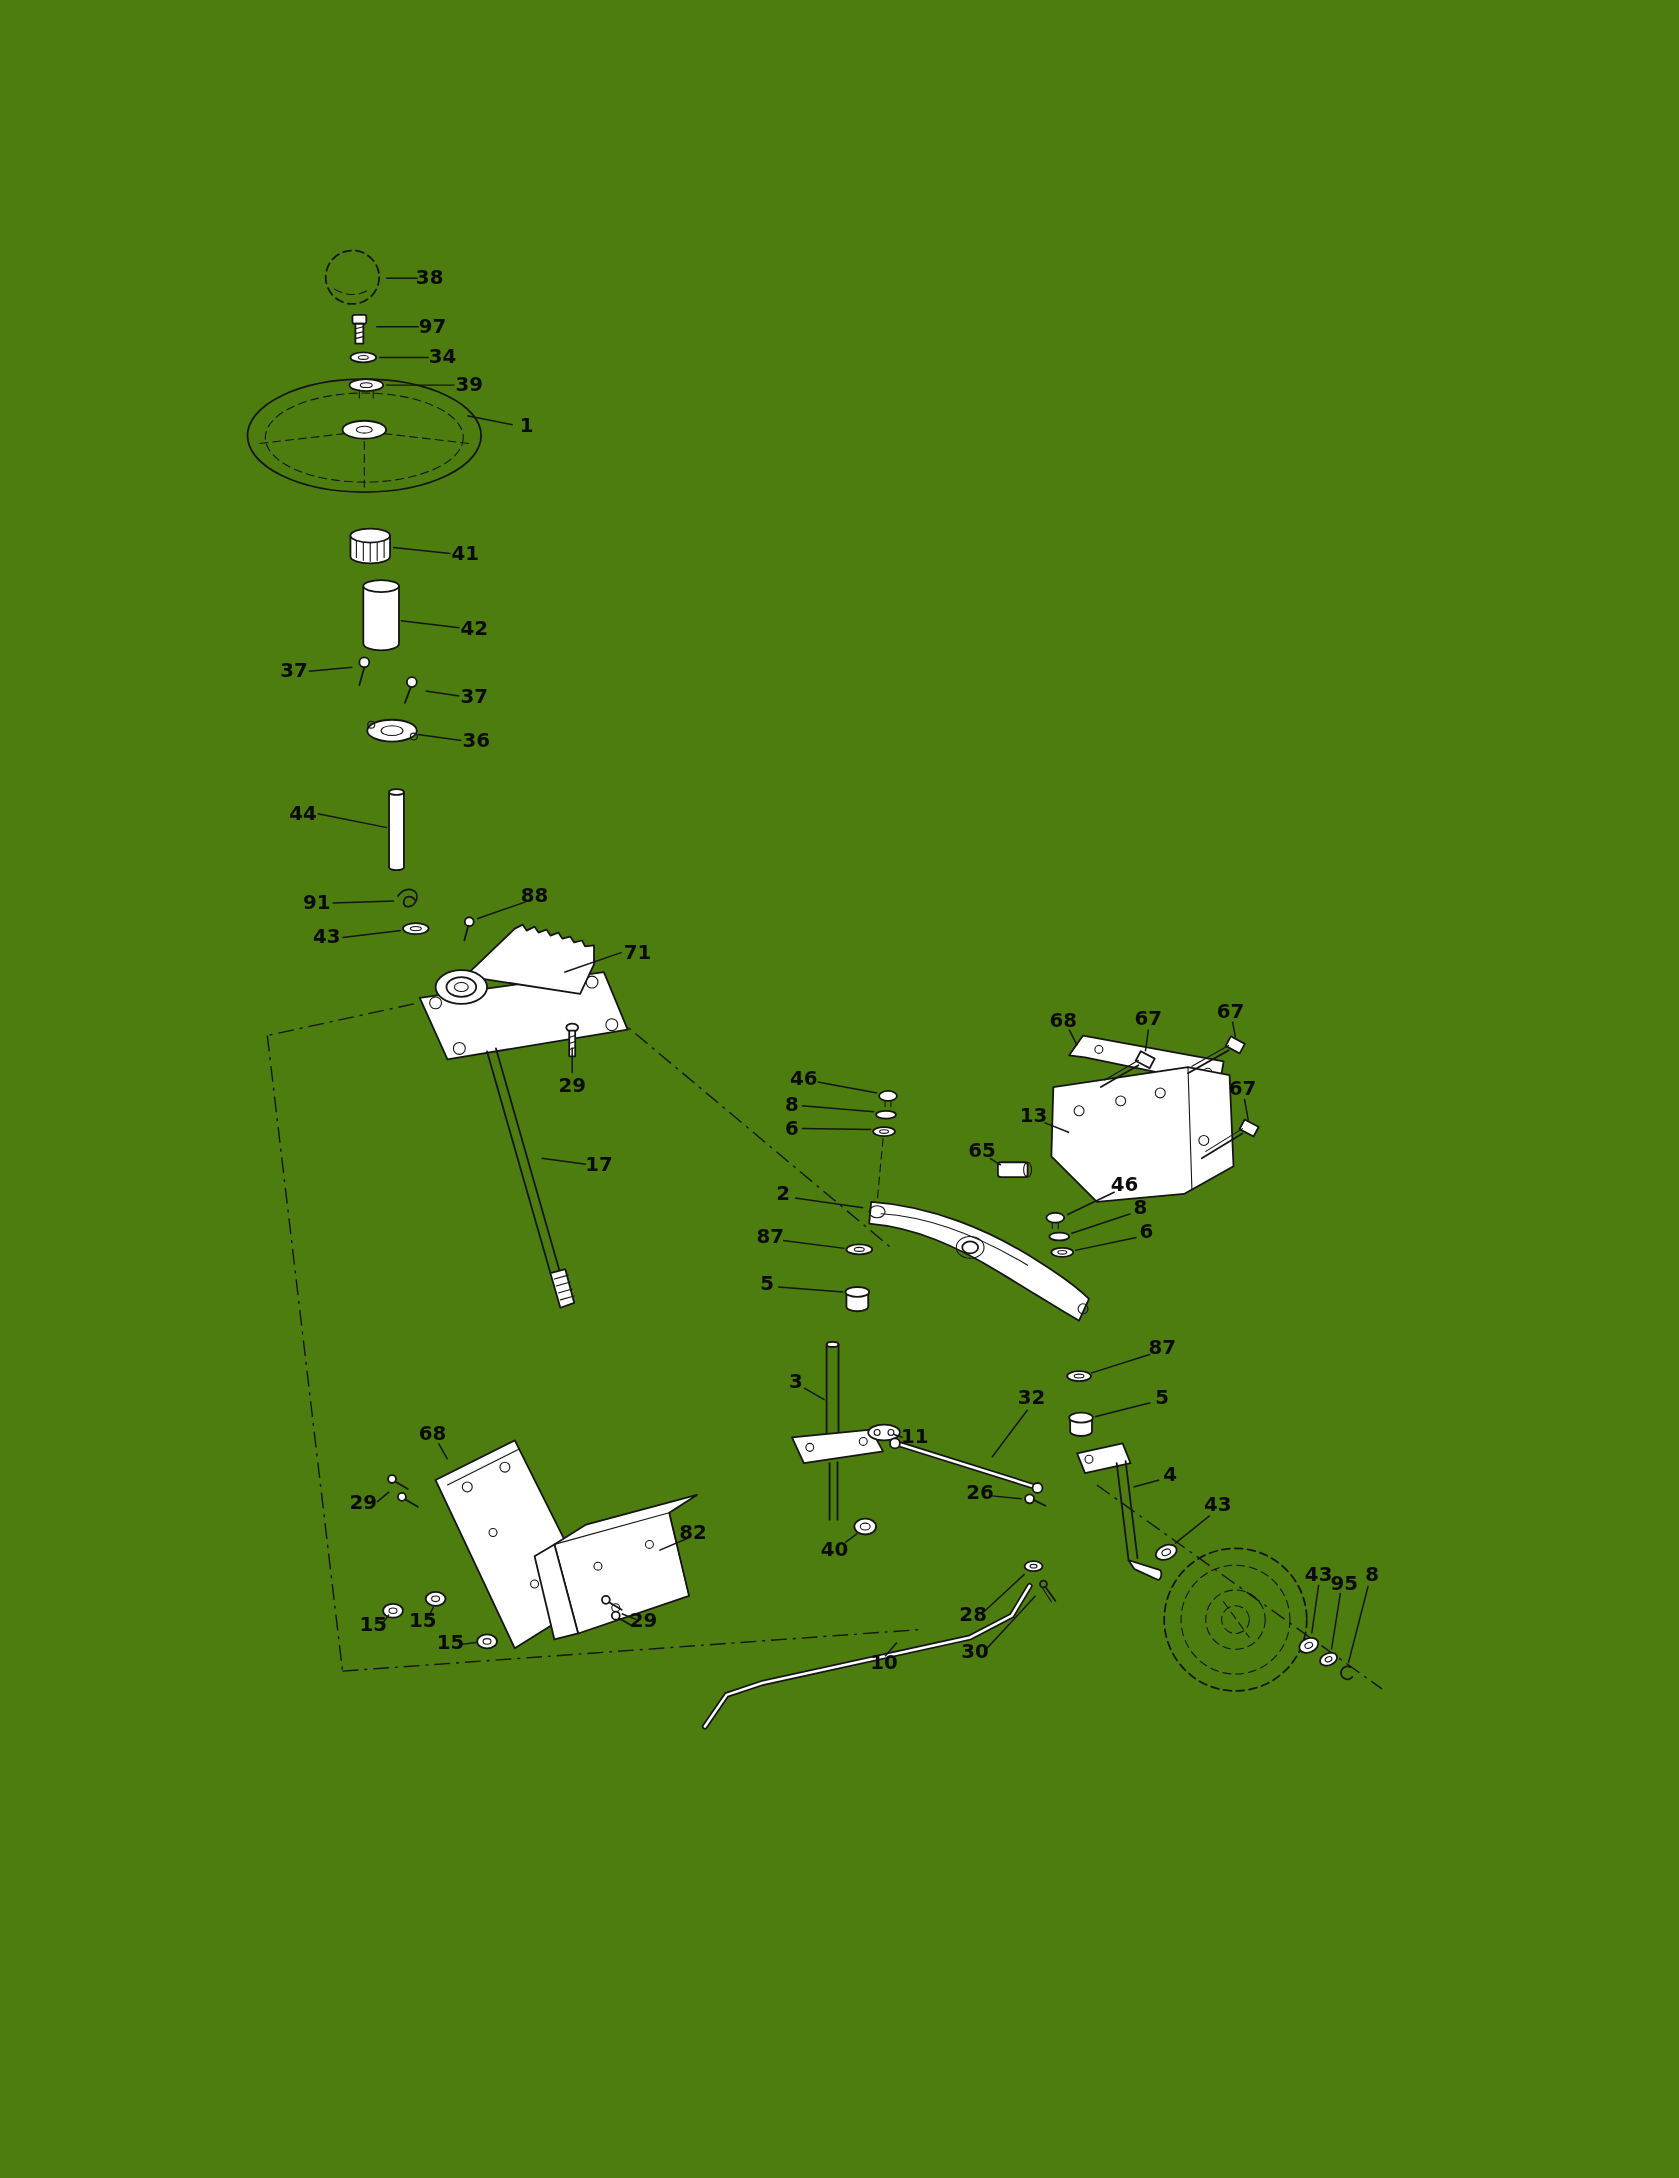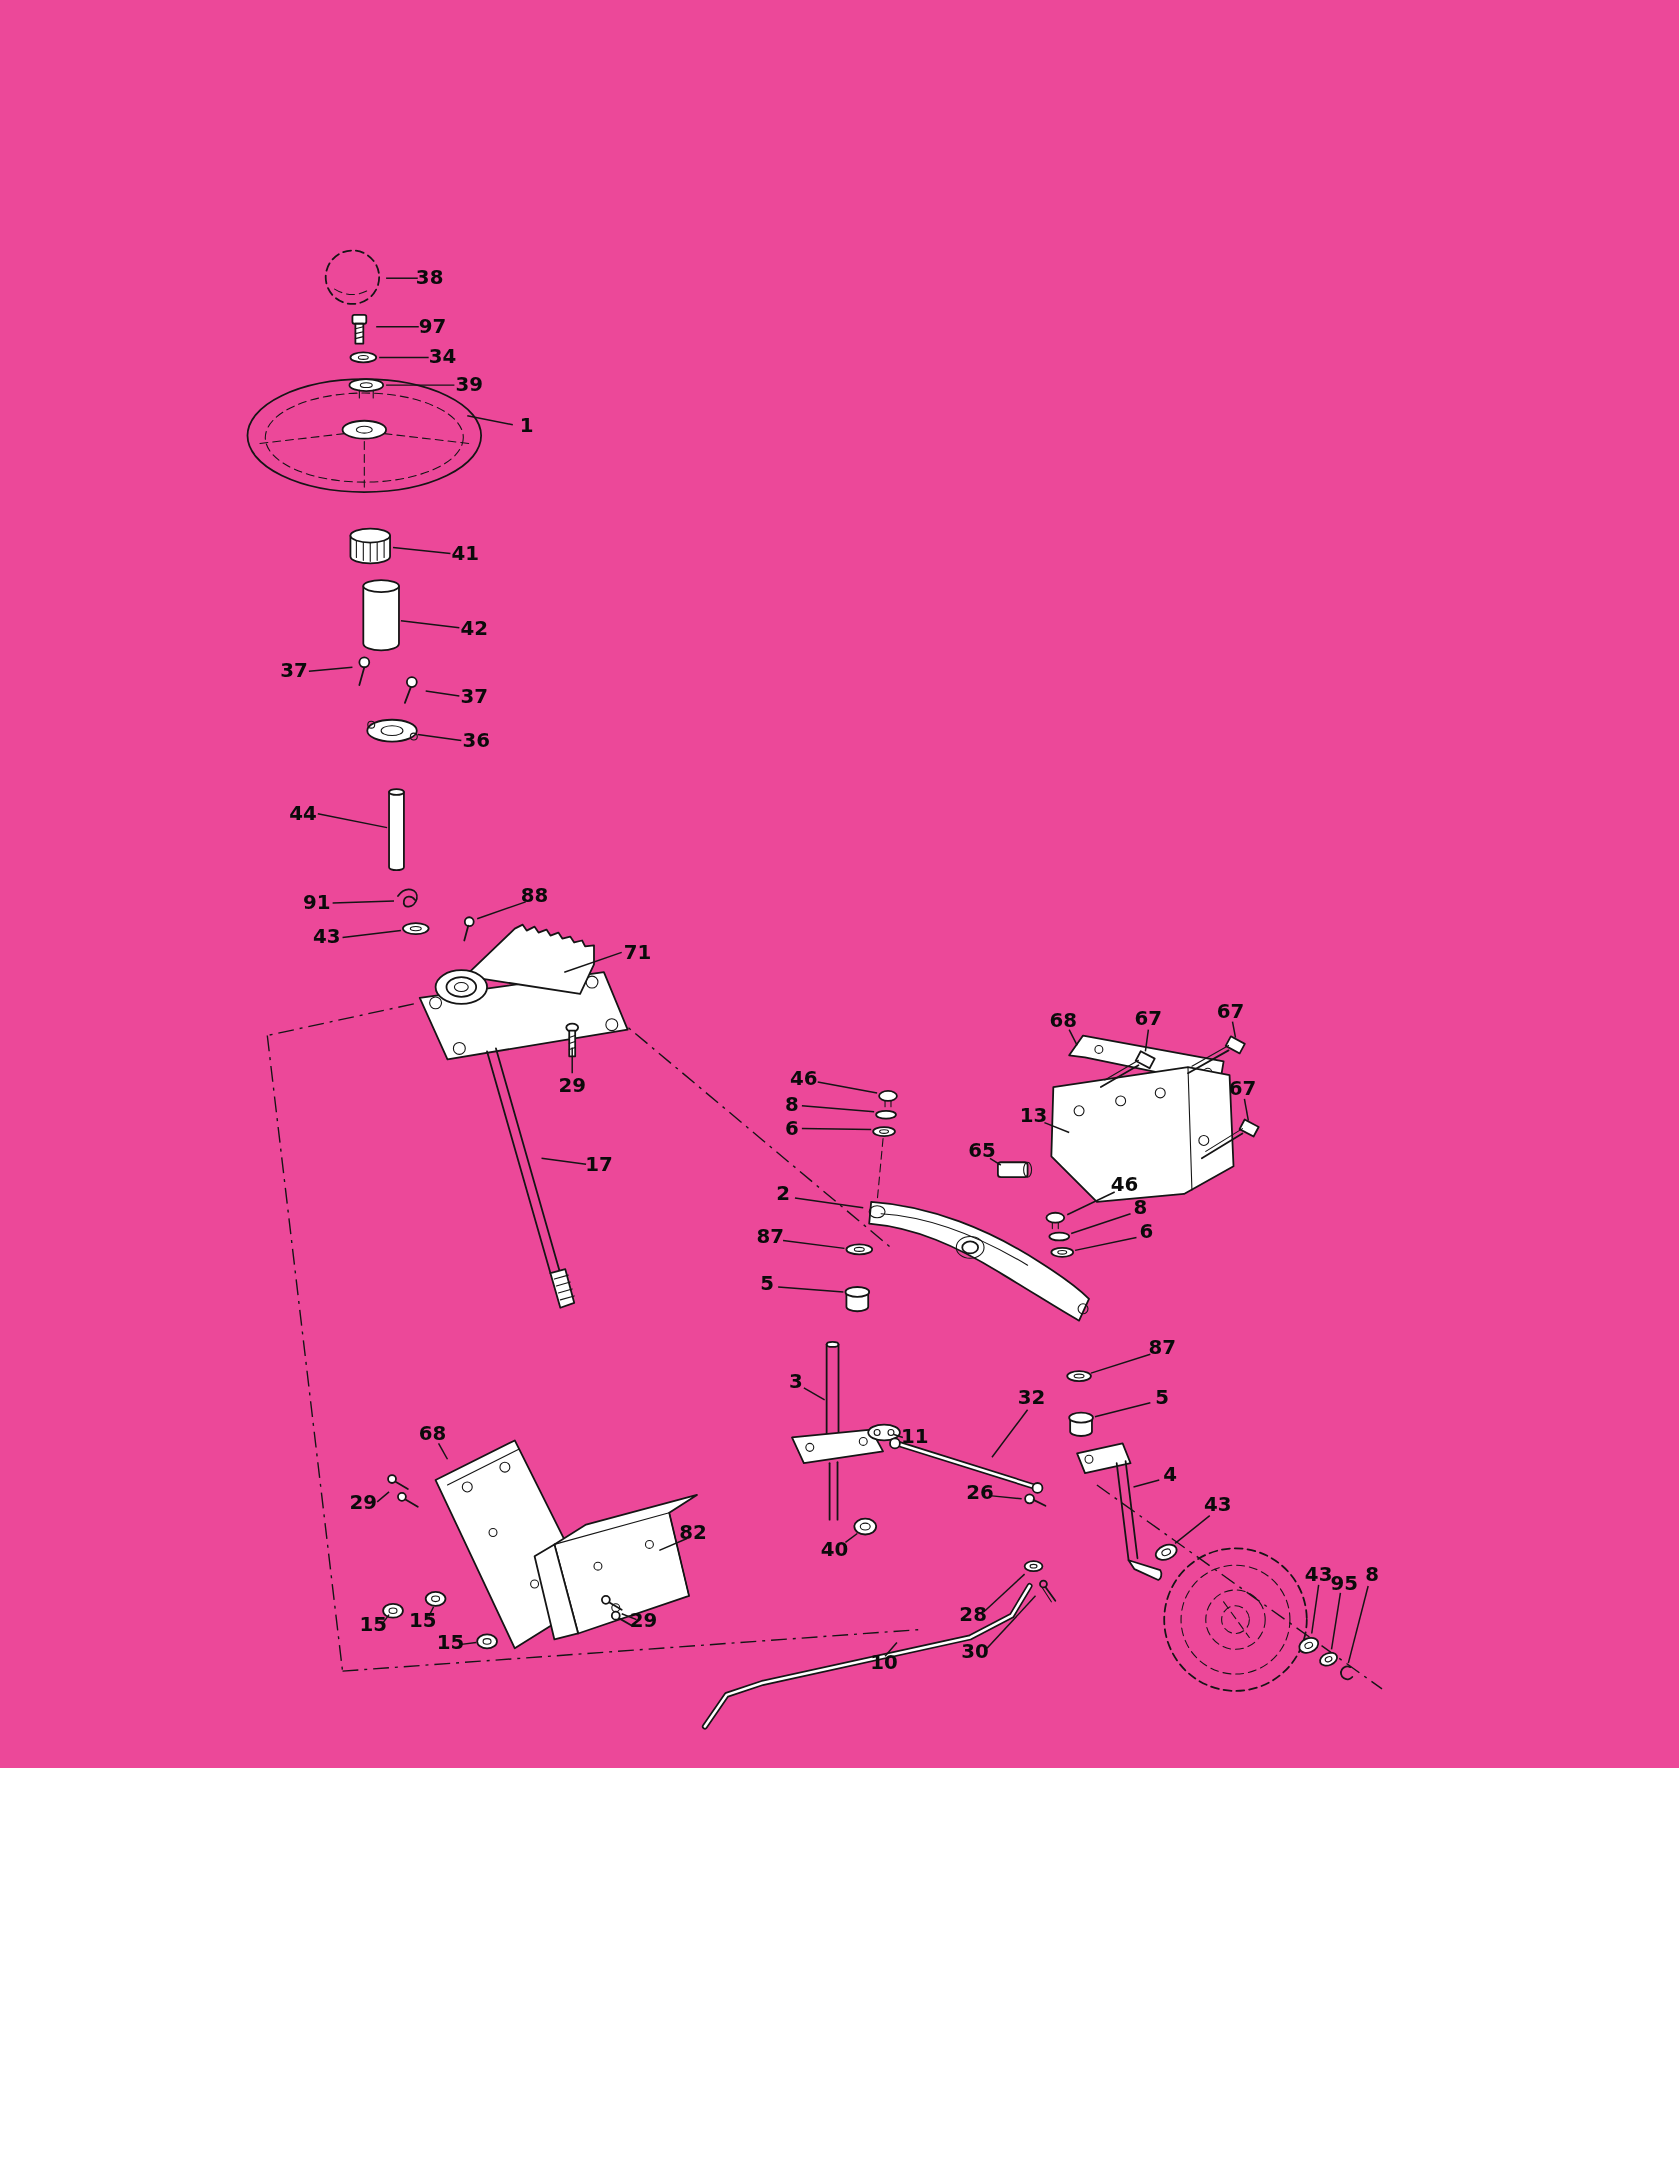--- a/index.html
+++ b/index.html
@@ -1,16 +1,16 @@
 <!DOCTYPE html>
 <html><head>
 <meta charset="utf-8">
 <style>
   html,body{margin:0;padding:0;background:#ffffff;}
-  .page{width:1679px;height:1768px;position:relative;background:#ec4899;overflow:hidden;}
+  .page{width:1679px;height:2178px;position:relative;background:#4d7c0f;overflow:hidden;}
   svg{display:block;}
   .pt  { fill:none;   stroke:#151515; stroke-width:1.8; stroke-linecap:round; stroke-linejoin:round; }
   .ptw { fill:#ffffff;stroke:#151515; stroke-width:1.8; stroke-linejoin:round; }
   .thin{ stroke-width:1.1; }
   .dash{ stroke-dasharray:8 5; }
   .dd  { fill:none; stroke:#151515; stroke-width:1.4; stroke-dasharray:16 6 3 6; }
   .ld  { stroke:#151515; stroke-width:1.5; }
   .lb  { font:bold 20px "DejaVu Sans", sans-serif; fill:#0b0b0b; text-anchor:middle; }
   .rod { fill:none; stroke:#151515; stroke-width:6; stroke-linejoin:round; stroke-linecap:round;}
   .rodw{ fill:none; stroke:#ffffff; stroke-width:2.6; stroke-linejoin:round; stroke-linecap:round;}

